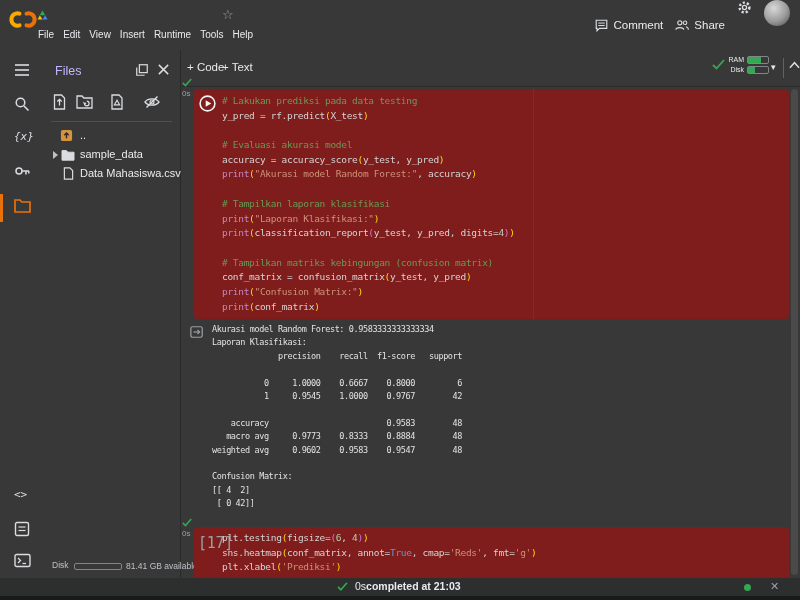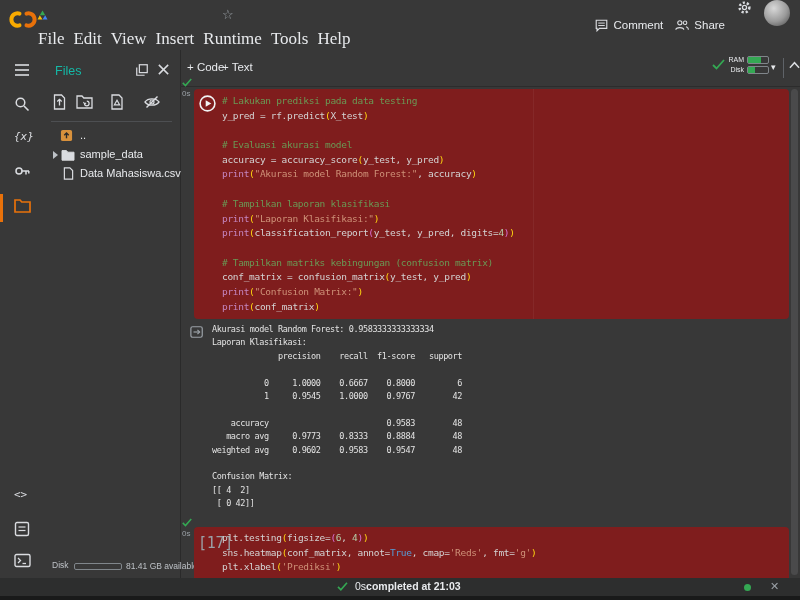--- a/index.html
+++ b/index.html
@@ -5,36 +5,36 @@
   html,body{margin:0;padding:0;background:#202020;}
   .app{position:relative;width:800px;height:600px;background:#383838;overflow:hidden;
        font-family:"Liberation Sans",sans-serif;color:#E8EAED;}
   svg{display:block;}
   
   .header{position:absolute;left:0;top:0;width:800px;height:50px;background:#383838;}
   .logo{position:absolute;left:8px;top:9px;}
   .drive-ic{position:absolute;left:37px;top:10px;}
   .nb-title{position:absolute;left:51px;top:9px;font-size:13px;color:#E8EAED;}
   .star{position:absolute;left:222px;top:7px;font-size:13px;color:#9AA0A6;}
-  .menu{position:absolute;left:38px;top:29px;display:flex;gap:9px;font-size:17px;color:#E8EAED;font-family:Liberation Serif, serif;}
+  .menu{position:absolute;left:38px;top:29px;display:flex;gap:9px;font-size:10px;color:#E8EAED;}
   .menu span{cursor:default;}
   .hdr-right{position:absolute;right:10px;top:0;height:50px;display:flex;gap:12px;}
   .hdr-btn{display:flex;align-items:center;gap:5px;font-size:11.5px;color:#E8EAED;}
   .avatar{width:26px;height:26px;border-radius:50%;
           background:radial-gradient(circle at 38% 32%,#d8d8d8,#9a9a9a 55%,#4f4f4f 95%);}
   
   .main{position:absolute;left:0;top:50px;width:800px;height:528px;}
   
   .rail{position:absolute;left:0;top:0;width:47px;height:528px;}
   .rail-ic{position:absolute;left:14px;width:18px;height:18px;color:#DADCE0;}
   .rail-txt{font-size:11px;color:#DADCE0;font-family:"DejaVu Sans Mono",monospace;}
   .active-bar{position:absolute;left:0;width:3px;height:28px;background:#E8710A;}
   
   .fpanel{position:absolute;left:47px;top:0;width:133px;height:528px;border-right:1px solid #2A2A2A;}
-  .fpanel-title{position:absolute;left:8px;top:14px;font-size:12.5px;color:#14b8a6;}
+  .fpanel-title{position:absolute;left:8px;top:14px;font-size:12.5px;color:#c4b5fd;}
   .fp-ic{position:absolute;width:15px;height:15px;color:#DADCE0;}
   .fp-divider{position:absolute;left:4px;right:8px;top:71px;height:1px;background:#5F6368;opacity:.55;}
   .tree-row{position:absolute;left:0;width:133px;height:18px;font-size:11px;color:#E8EAED;}
   .tree-label{position:absolute;left:33px;top:2px;white-space:nowrap;}
   .chev{position:absolute;left:6px;top:5px;width:0;height:0;border-left:5px solid #BDC1C6;
         border-top:4px solid transparent;border-bottom:4px solid transparent;}
   .disk-row{position:absolute;left:5px;top:510px;width:126px;height:12px;font-size:8.5px;color:#BDC1C6;}
   .disk-bar{position:absolute;left:22px;top:3px;width:46px;height:5px;border:1px solid #80868B;border-radius:2px;}
   .disk-fill{width:34%;height:100%;background:#9AA0A6;}
   .disk-av{position:absolute;left:74px;top:1px;white-space:nowrap;}

